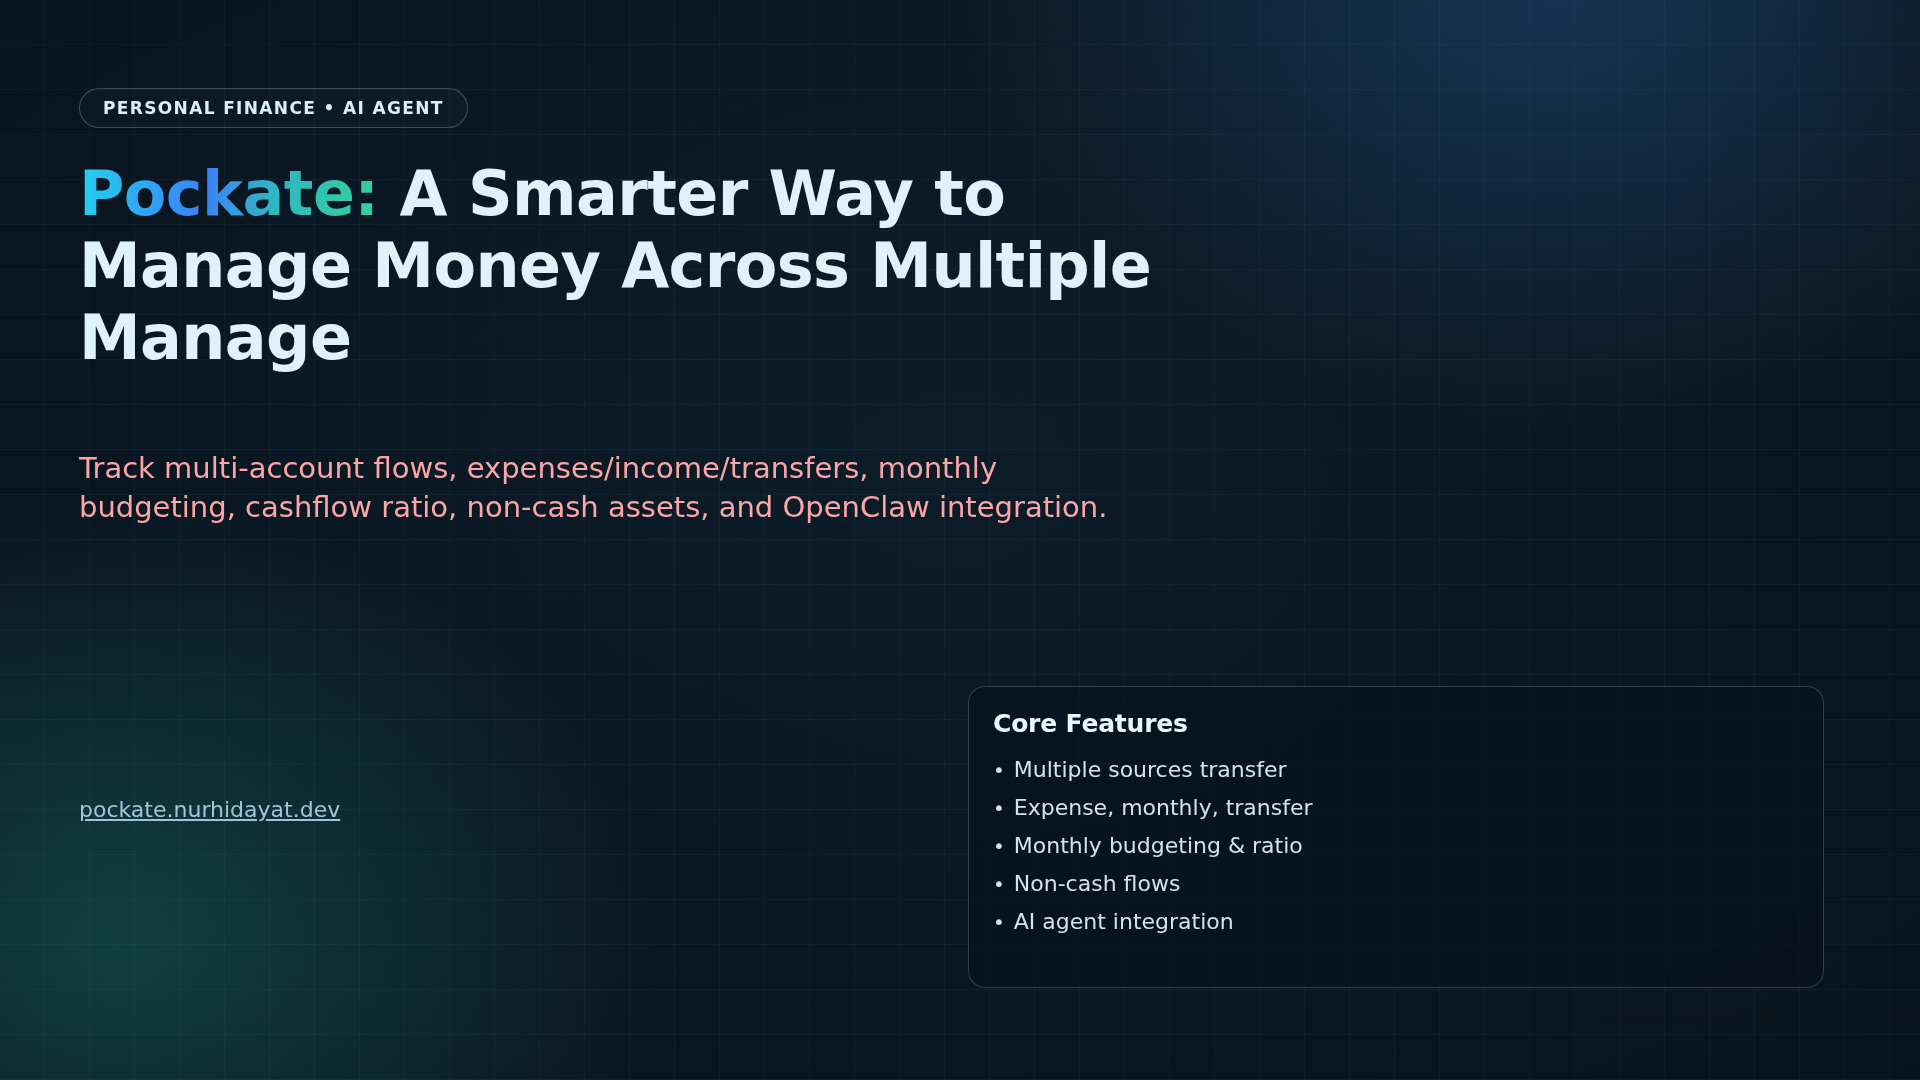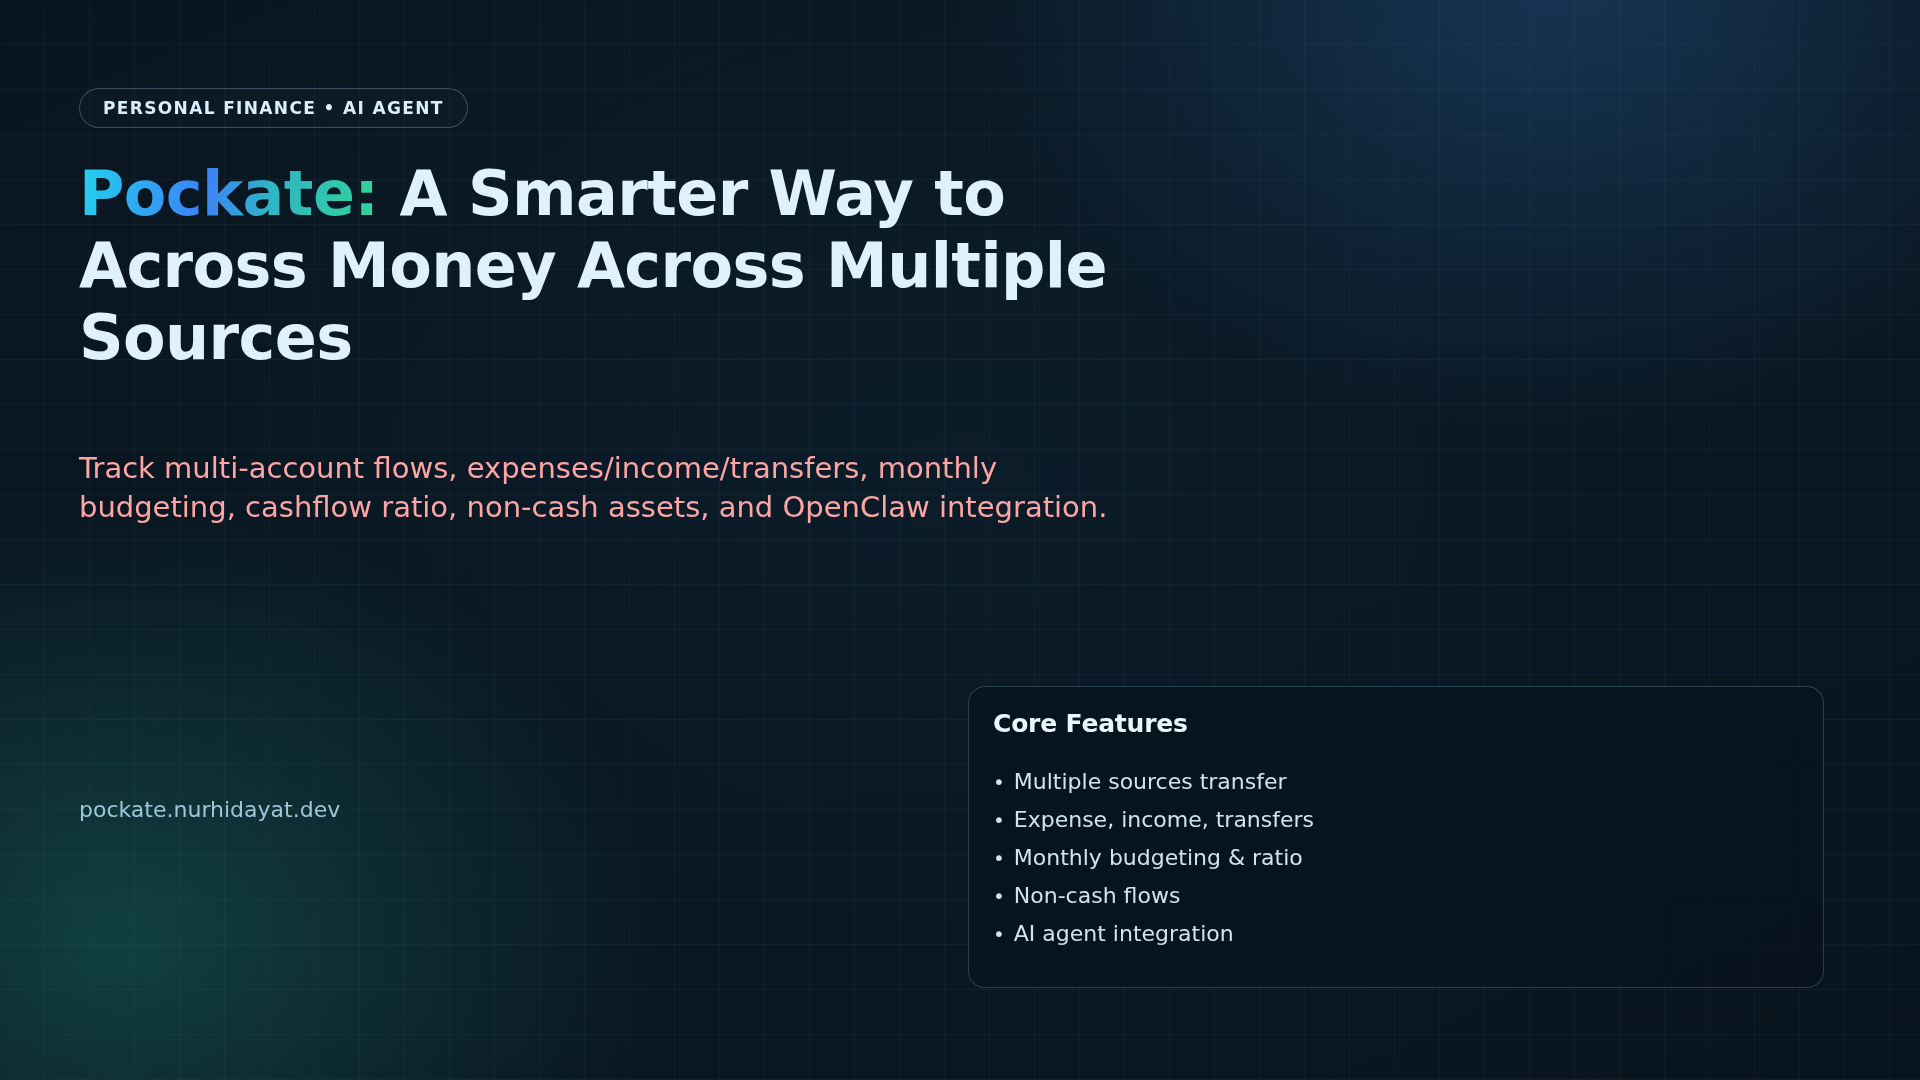--- a/index.html
+++ b/index.html
@@ -89,21 +89,21 @@
     width:856px; height:302px;
     border:1px solid rgba(150,195,222,0.26);
     border-radius:17px;
     background:rgba(6,17,27,0.62);
     padding:22px 24px 18px 24px;
   }
   .features-title {
     font-size:25px; font-weight:bold;
     color:#eaf6fc;
     letter-spacing:-0.2px;
-    margin-bottom:25px;
+    margin-bottom:13px;
   }
   .features-list { list-style:none; }
   .features-list li {
     display:flex; align-items:baseline;
     font-size:22px;
     color:#cfe3f0;
     line-height:1.0;
     padding:8px 0;
   }
   .features-list li .bullet {
@@ -111,51 +111,51 @@
     margin-right:9px;
     font-size:20px;
     line-height:1;
   }
 
   .footer-url {
     position:absolute; left:79px; top:786px;
     font-size:22px;
     color:#9fc6d8;
   }
-  .footer-url { top:auto; bottom:258px; }
+  .footer-url { top:auto; bottom:258px;text-decoration:underline; }
 </style>
 </head>
 <body>
 
 <div class="bg-base"></div>
 <div class="bg-grid"></div>
 <div class="bg-vignette"></div>
 
 <div class="stage">
 
   <div class="badge">
     <span>PERSONAL FINANCE • AI AGENT</span>
   </div>
 
   <h1 class="headline">
-    <span class="brand">Pockate:</span><span> A Smarter Way to Across Money Across Multiple Sources</span>
+    <span class="brand">Pockate:</span><span> A Smarter Way to Manage Money Across Multiple Manage</span>
   </h1>
 
   <p class="subhead">Track multi-account flows, expenses/income/transfers, monthly budgeting, cashflow ratio, non-cash assets, and OpenClaw integration.</p>
 
   <div class="features-card">
     <div class="features-title">Core Features</div>
     <ul class="features-list">
       <li>
         <span class="bullet">•</span>
         <span>Multiple sources transfer</span>
       </li>
       <li>
         <span class="bullet">•</span>
-        <span>Expense, income, transfers</span>
+        <span>Expense, monthly, transfer</span>
       </li>
       <li>
         <span class="bullet">•</span>
         <span>Monthly budgeting &amp; ratio</span>
       </li>
       <li>
         <span class="bullet">•</span>
         <span>Non-cash flows</span>
       </li>
       <li>

